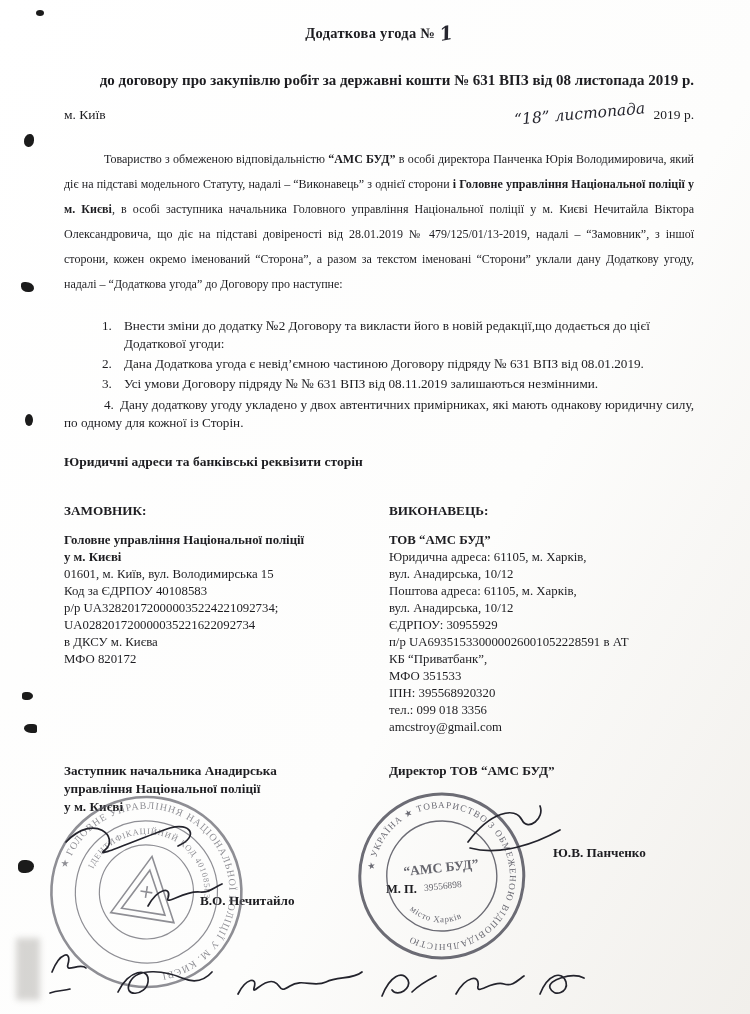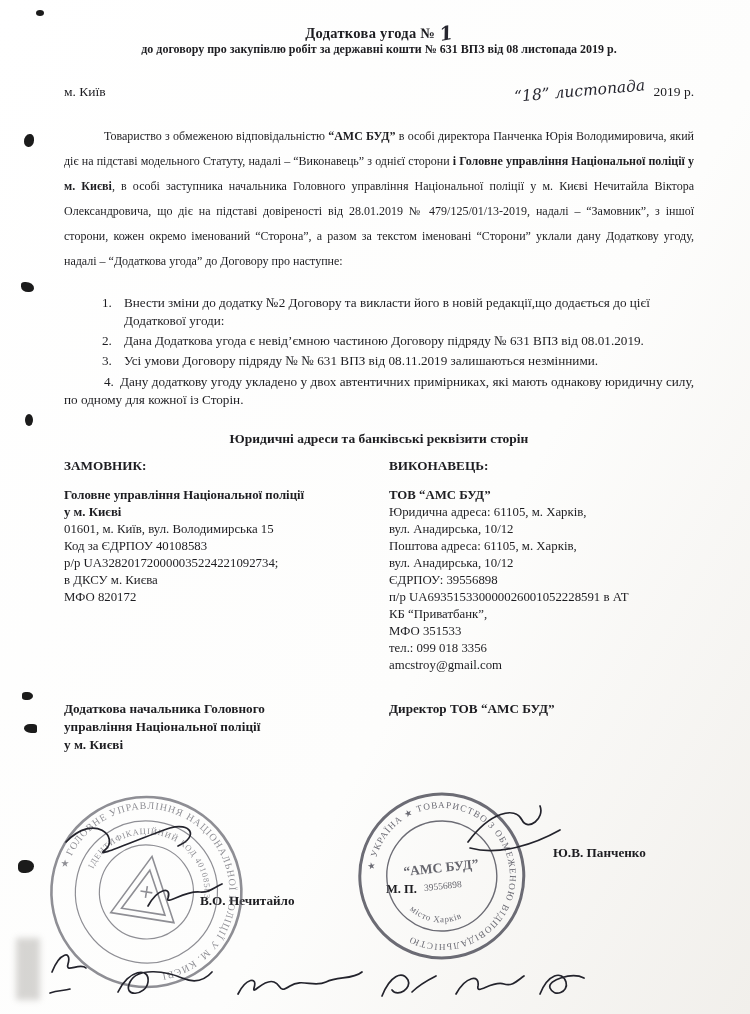--- a/index.html
+++ b/index.html
@@ -6,32 +6,32 @@
   html,body { width:750px; }
   body { background:#e9e9e9; font-family:"Liberation Serif", serif; }
   .page {
     position:relative; width:750px; height:1014px; overflow:hidden;
     background:linear-gradient(120deg,#ffffff 0%,#fdfdfc 60%,#f1efeb 100%);
     color:#1d1d21; padding:20px 56px 0 64px;
   }
   .title { text-align:center; font-weight:bold; font-size:14.5px; letter-spacing:.3px; }
   .hand { font-family:"DejaVu Serif", serif; font-style:italic; color:#26262f; }
   .hand-number { display:inline-block; font-size:19px; font-weight:bold; transform:rotate(-10deg) translateY(2px); }
-  .subtitle { text-align:center; font-weight:bold; font-size:12px; }
-  .cityrow { display:flex; justify-content:space-between; align-items:flex-end; margin-top:25px; font-size:13.5px; }
+  .subtitle { text-align:right; font-weight:bold; font-size:15px; margin-top:30px; }
+  .cityrow { display:flex; justify-content:space-between; align-items:flex-end; margin-top:16px; font-size:13.5px; }
   .hand-date { display:inline-block; font-size:15.5px; transform:rotate(-5deg); margin-right:5px; }
   .preamble { margin-top:24px; font-size:12px; line-height:25px; text-align:justify; text-indent:40px; }
   .b { font-weight:bold; }
   .clauses { margin-top:20px; font-size:13.2px; line-height:18px; }
   .clause.hang { display:flex; margin:2px 0 2px 38px; }
   .clause.hang .num { width:22px; flex:none; }
   .clause.para { text-indent:40px; text-align:justify; margin:3px 0; }
   .clause.para .num { margin-right:6px; }
-  .req-heading { text-align:center; font-weight:bold; font-size:13.5px; margin-top:22px; }
-  .cols { display:flex; margin-top:10px; font-size:12.8px; line-height:17px; }
+  .req-heading { font-weight:bold; font-size:13.5px; margin-top:22px; }
+  .cols { display:flex; margin-top:32px; font-size:12.8px; line-height:17px; }
   .col-left { width:325px; padding-right:20px; }
   .col-right { flex:1; }
   .col-title { font-weight:bold; font-size:13.2px; margin-bottom:13px; }
   .col-name { font-weight:bold; }
   .req-line { white-space:nowrap; }
   .sigrow { display:flex; margin-top:26px; font-size:13.2px; font-weight:bold; line-height:18px; }
   .sig-left { width:325px; padding-right:20px; }
   .sig-right { flex:1; }
   .abs { position:absolute; }
   .name-left { left:200px; top:893px; font-weight:bold; font-size:13.2px; }
@@ -97,42 +97,44 @@
   <div class="req-heading">Юридичні адреси та банківські реквізити сторін</div>
 
   <div class="cols">
     <div class="col-left">
       <div class="col-title">ЗАМОВНИК:</div>
       <div class="col-name">Головне управління Національної поліції</div>
       <div class="col-name">у м. Києві</div>
       <div class="req-line">01601, м. Київ, вул. Володимирська 15</div>
       <div class="req-line">Код за ЄДРПОУ 40108583</div>
       <div class="req-line">р/р UA328201720000035224221092734;</div>
+      <div class="req-line">UA028201720000035221622092734</div>
       <div class="req-line">в ДКСУ м. Києва</div>
       <div class="req-line">МФО 820172</div>
     </div>
     <div class="col-right">
       <div class="col-title">ВИКОНАВЕЦЬ:</div>
       <div class="col-name">ТОВ “АМС БУД”</div>
       <div class="req-line">Юридична адреса: 61105, м. Харків,</div>
       <div class="req-line">вул. Анадирська, 10/12</div>
       <div class="req-line">Поштова адреса: 61105, м. Харків,</div>
       <div class="req-line">вул. Анадирська, 10/12</div>
-      <div class="req-line">ЄДРПОУ: 39556898</div>
+      <div class="req-line">ЄДРПОУ: 30955929</div>
       <div class="req-line">п/р UA693515330000026001052228591 в АТ</div>
       <div class="req-line">КБ “Приватбанк”,</div>
       <div class="req-line">МФО 351533</div>
+      <div class="req-line">ІПН: 395568920320</div>
       <div class="req-line">тел.: 099 018 3356</div>
       <div class="req-line">amcstroy@gmail.com</div>
     </div>
   </div>
 
   <div class="sigrow">
     <div class="sig-left">
-      <div>Додаткова начальника Головного</div>
+      <div>Заступник начальника Анадирська</div>
       <div>управління Національної поліції</div>
       <div>у м. Києві</div>
     </div>
     <div class="sig-right">
       <div>Директор ТОВ “АМС БУД”</div>
     </div>
   </div>
 
   <div class="abs name-left">В.О. Нечитайло</div>
   <div class="abs name-right">Ю.В. Панченко</div>

